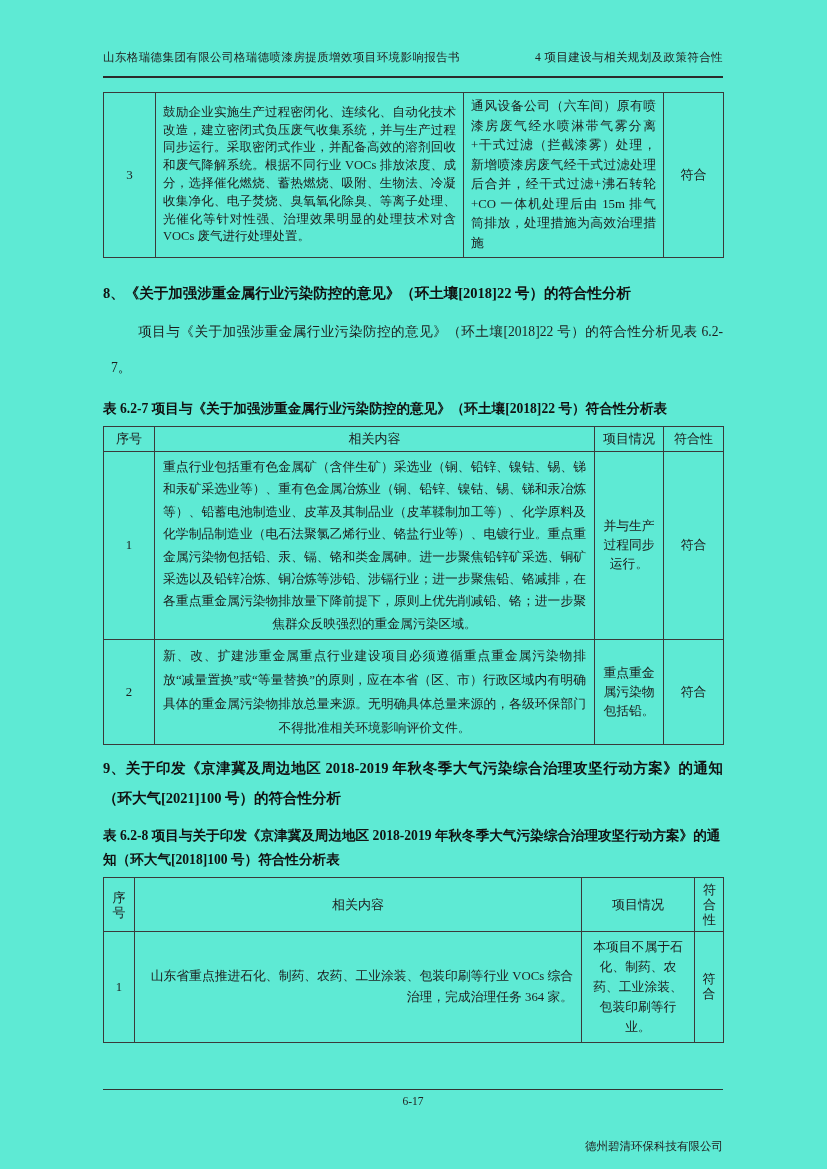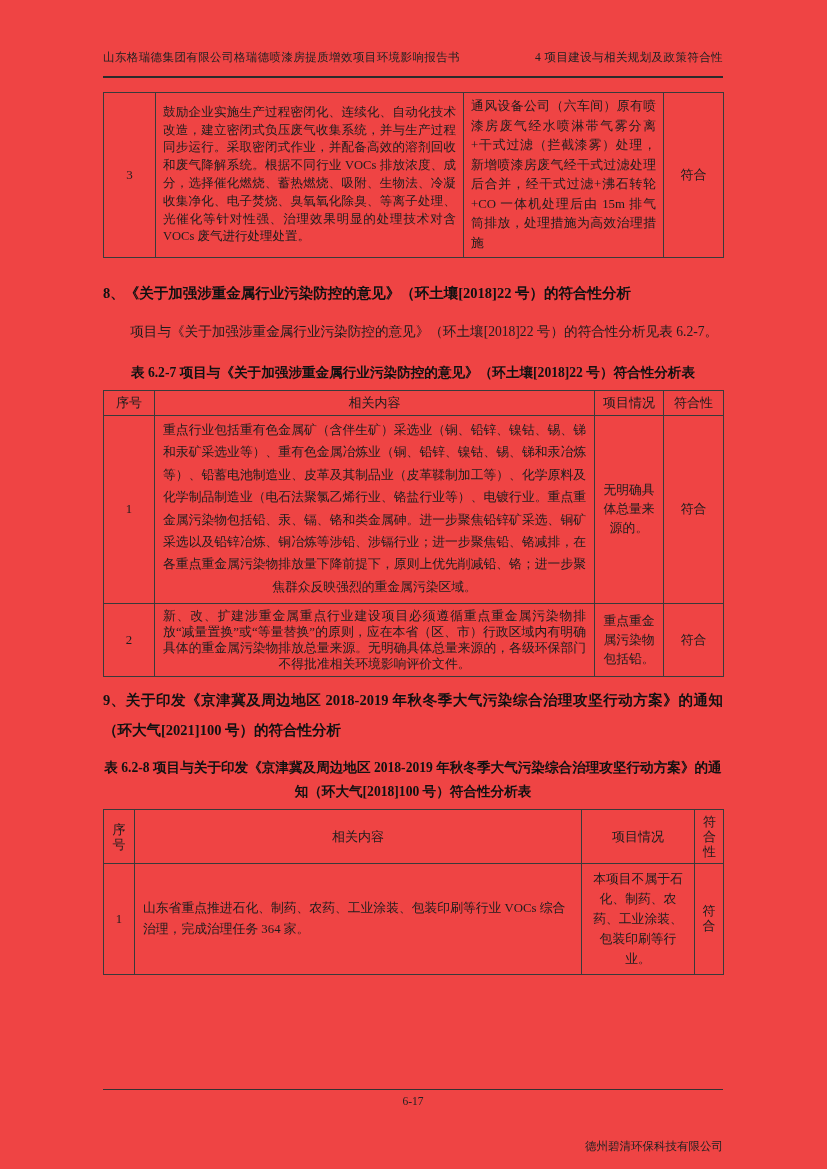--- a/index.html
+++ b/index.html
@@ -1,20 +1,20 @@
 <!DOCTYPE html>
 <html><head>
 <meta charset="utf-8">
 <style>
   html,body { margin:0; padding:0; background:#888; }
   .page {
     position:relative;
     width:827px; height:1169px;
     margin:0 auto;
-    background:#ef4444;
+    background:#5eead4;
     color:#1d1d1d;
     font-family:"Liberation Serif","DejaVu Serif",serif;
     overflow:hidden;
     box-sizing:border-box;
   }
   .content { padding:50px 104px 0 103px; }
 
   
   .hdr {
     display:flex; justify-content:space-between; align-items:flex-end;
@@ -34,42 +34,42 @@
   .tc .body { text-align:justify; line-height:17.8px; padding:4px 7px;margin-top:24px; }
   .tc .proj { text-align:justify; line-height:19.5px; padding:4px 7px; font-size:12.8px;margin-top:20px; }
   .tc .ok   { text-align:center; font-size:13px; }
 
   .sec-heading {
     font-size:14.5px; font-weight:bold; color:#111;
     line-height:30px; margin:20px 0 0 0; text-align:justify;
   }
   .para {
     font-size:13.6px; line-height:36px; text-indent:2em;
-    margin:6px 0 0 0; text-align:justify;
+    margin:6px 0 0 8px; text-align:justify;
   }
   .caption {
-    font-size:13.6px; font-weight:bold; text-align:center;
+    font-size:13.6px; font-weight:bold; text-align:left;
     line-height:24px; margin:11px 0 5px 0; color:#111;
   }
 
   
   .t627 td { font-size:12.8px; }
   .t627 .hcell { text-align:center; padding:3px 2px; font-size:13px; }
   .t627 .no    { text-align:center; }
-  .t627 .body  { text-align:justify; text-align-last:center; line-height:22.4px; padding:4px 8px;font-family:Liberation Mono, monospace; }
-  .t627 .body2 { text-align:justify; text-align-last:center; line-height:16px; padding:4px 8px; }
+  .t627 .body  { text-align:justify; text-align-last:center; line-height:22.4px; padding:4px 8px; }
+  .t627 .body2 { text-align:justify; text-align-last:center; line-height:24px; padding:4px 8px; }
   .t627 .proj  { text-align:center; line-height:19px; padding:3px 4px; }
   .t627 .ok    { text-align:center; }
 
   
   .t628 td { font-size:12.8px; }
   .t628 .hcell  { text-align:center; padding:4px 2px; font-size:13px; line-height:15px; }
   .t628 .hnarrow{ text-align:center; padding:4px 8px; font-size:13px; line-height:15px; }
   .t628 .no     { text-align:center; }
-  .t628 .body   { text-align:left; line-height:21px; padding:6px 8px; }
+  .t628 .body   { text-align:right; line-height:21px; padding:6px 8px; }
   .t628 .proj   { text-align:center; line-height:20px; padding:5px 6px; }
   .t628 .ok     { text-align:center; padding:2px 7px; line-height:15px; }
 
   
   .footer {
     position:absolute; left:103px; right:104px; top:1089px;
     border-top:1.5px solid #333;
     font-size:11.5px; color:#222;
   }
   .footer .pageno { text-align:center; padding-top:5px; }
@@ -118,21 +118,21 @@
       <tbody>
         <tr>
           <td class="hcell">序号</td>
           <td class="hcell">相关内容</td>
           <td class="hcell">项目情况</td>
           <td class="hcell">符合性</td>
         </tr>
         <tr>
           <td class="no">1</td>
           <td class="body">重点行业包括重有色金属矿（含伴生矿）采选业（铜、铅锌、镍钴、锡、锑和汞矿采选业等）、重有色金属冶炼业（铜、铅锌、镍钴、锡、锑和汞冶炼等）、铅蓄电池制造业、皮革及其制品业（皮革鞣制加工等）、化学原料及化学制品制造业（电石法聚氯乙烯行业、铬盐行业等）、电镀行业。重点重金属污染物包括铅、汞、镉、铬和类金属砷。进一步聚焦铅锌矿采选、铜矿采选以及铅锌冶炼、铜冶炼等涉铅、涉镉行业；进一步聚焦铅、铬减排，在各重点重金属污染物排放量下降前提下，原则上优先削减铅、铬；进一步聚焦群众反映强烈的重金属污染区域。</td>
-          <td class="proj">无明确具体总量来源的。</td>
+          <td class="proj">并与生产过程同步运行。</td>
           <td class="ok">符合</td>
         </tr>
         <tr>
           <td class="no">2</td>
           <td class="body2">新、改、扩建涉重金属重点行业建设项目必须遵循重点重金属污染物排放“减量置换”或“等量替换”的原则，应在本省（区、市）行政区域内有明确具体的重金属污染物排放总量来源。无明确具体总量来源的，各级环保部门不得批准相关环境影响评价文件。</td>
           <td class="proj">重点重金属污染物包括铅。</td>
           <td class="ok">符合</td>
         </tr>
       </tbody>
     </table>

